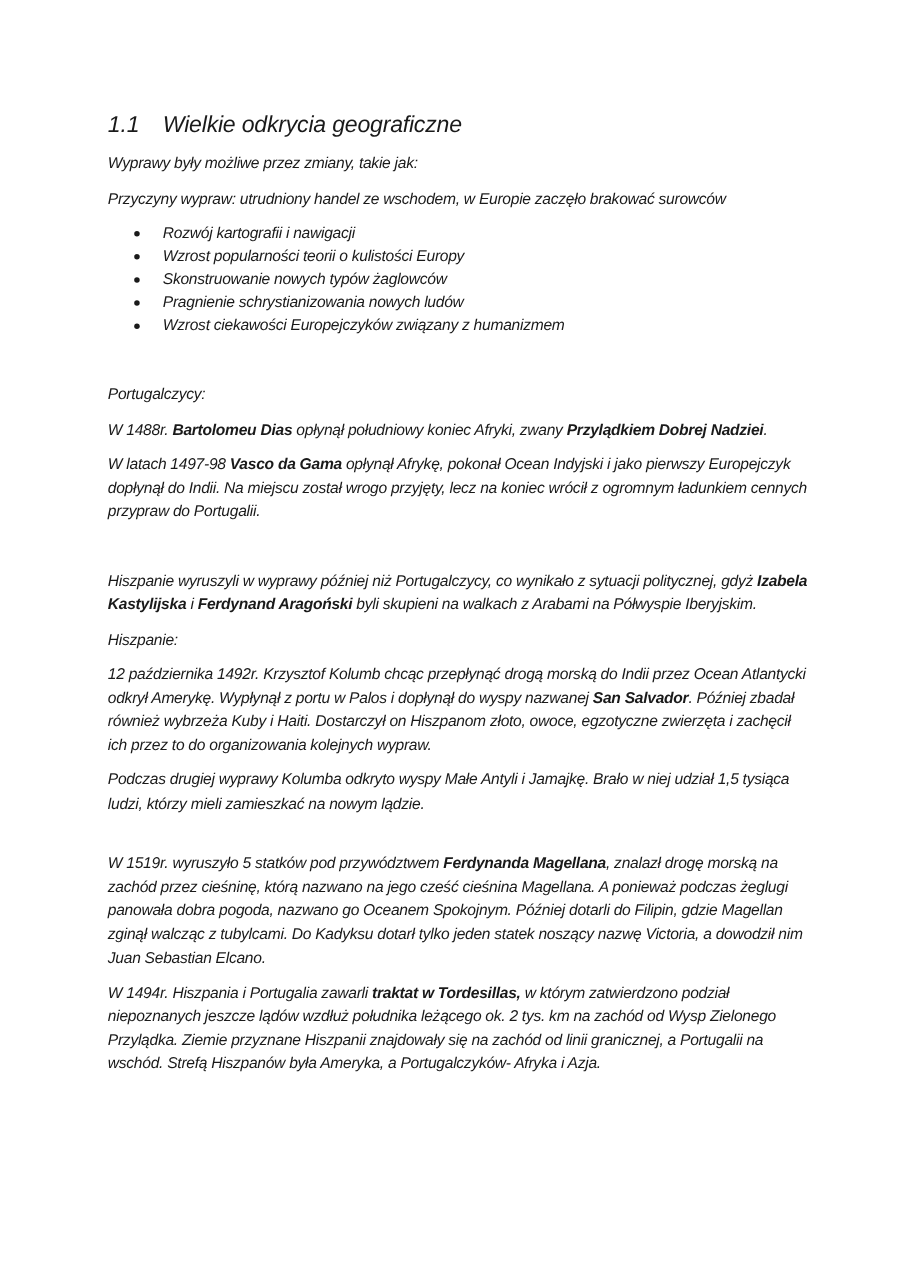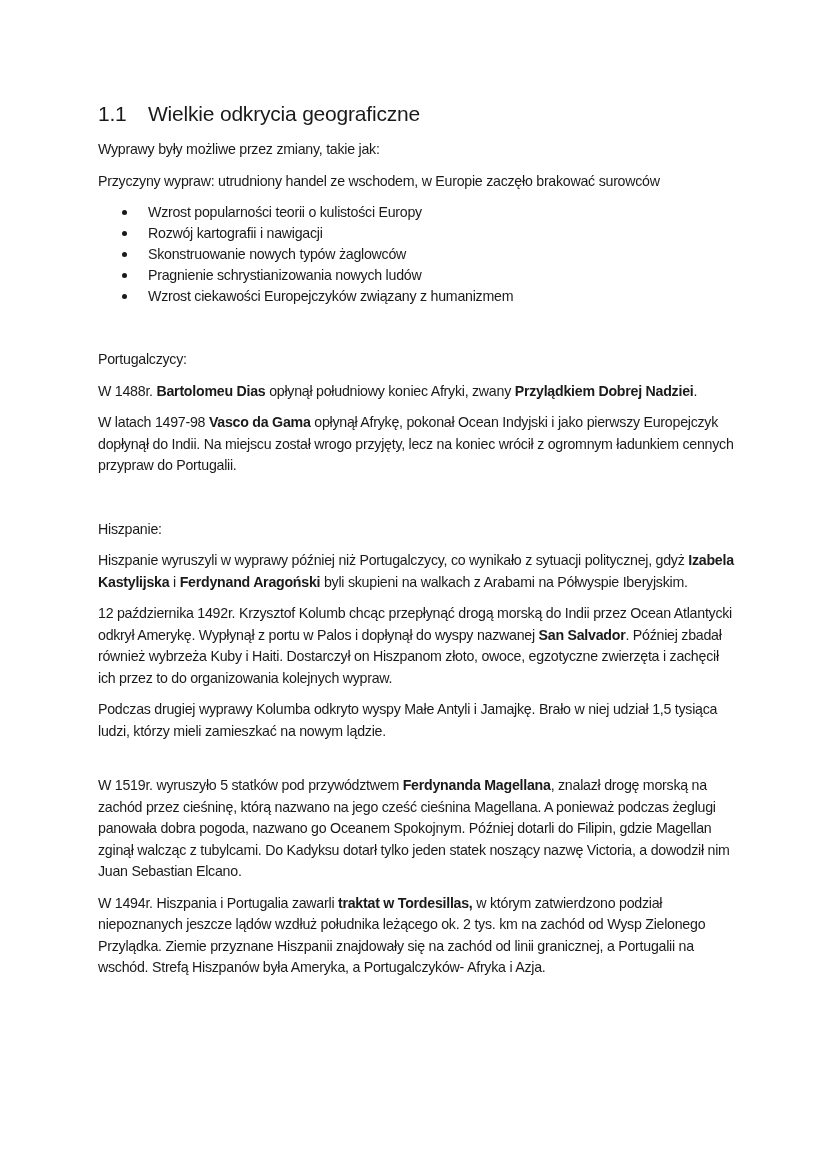--- a/index.html
+++ b/index.html
@@ -3,21 +3,21 @@
   <meta charset="utf-8">
   <style>
     html, body { margin: 0; padding: 0; background: #ffffff; }
     body {
       width: 828px; height: 1171px; position: relative; overflow: hidden;
       font-family: "Liberation Sans", "DejaVu Sans", sans-serif;
       color: #1a1a1a;
     }
     .page {
       position: absolute; left: 98px; top: 100px; width: 640px;
-      font-size: 14.2px; line-height: 21.5px; letter-spacing: -0.25px;
+      font-size: 14.2px; line-height: 21.5px; letter-spacing: -0.25px; font-style: italic;
     }
     .heading {
       font-size: 21px; line-height: 28px; margin: 0 0 11px 0; font-weight: normal;
       letter-spacing: -0.2px;
     }
     .heading .num { display: inline-block; width: 50px; }
     p { margin: 0 0 10px 0; }
     ul.bullets { list-style: none; margin: 0 0 10px 0; padding: 0; }
     ul.bullets li { position: relative; padding-left: 50px; line-height: 21px; }
     ul.bullets li .dot {
@@ -34,40 +34,40 @@
 <div class="page">
 
   <h1 class="heading">
     <span class="num">1.1</span><span>Wielkie odkrycia geograficzne</span>
   </h1>
 
   <p>Wyprawy były możliwe przez zmiany, takie jak:</p>
   <p>Przyczyny wypraw: utrudniony handel ze wschodem, w Europie zaczęło brakować surowców</p>
 
   <ul class="bullets">
+    <li><span class="dot"></span><span>Rozwój kartografii i nawigacji</span></li>
     <li><span class="dot"></span><span>Wzrost popularności teorii o kulistości Europy</span></li>
-    <li><span class="dot"></span><span>Rozwój kartografii i nawigacji</span></li>
     <li><span class="dot"></span><span>Skonstruowanie nowych typów żaglowców</span></li>
     <li><span class="dot"></span><span>Pragnienie schrystianizowania nowych ludów</span></li>
     <li><span class="dot"></span><span>Wzrost ciekawości Europejczyków związany z humanizmem</span></li>
   </ul>
 
   <div class="gap-large"></div>
 
   <p>Portugalczycy:</p>
 
   <p><span>W 1488r. </span><b>Bartolomeu Dias</b><span> opłynął południowy koniec Afryki, zwany </span><b>Przylądkiem Dobrej Nadziei</b><span>.</span></p>
 
   <p><span>W latach 1497-98 </span><b>Vasco da Gama</b><span> opłynął Afrykę, pokonał Ocean Indyjski i jako pierwszy Europejczyk dopłynął do Indii. Na miejscu został wrogo przyjęty, lecz na koniec wrócił z ogromnym ładunkiem cennych przypraw do Portugalii.</span></p>
 
   <div class="gap-large"></div>
 
+  <p><span>Hiszpanie wyruszyli w wyprawy później niż Portugalczycy, co wynikało z sytuacji politycznej, gdyż </span><b>Izabela Kastylijska</b><span> i </span><b>Ferdynand Aragoński</b><span> byli skupieni na walkach z Arabami na Półwyspie Iberyjskim.</span></p>
+
   <p>Hiszpanie:</p>
-
-  <p><span>Hiszpanie wyruszyli w wyprawy później niż Portugalczycy, co wynikało z sytuacji politycznej, gdyż </span><b>Izabela Kastylijska</b><span> i </span><b>Ferdynand Aragoński</b><span> byli skupieni na walkach z Arabami na Półwyspie Iberyjskim.</span></p>
 
   <p><span>12 października 1492r. Krzysztof Kolumb chcąc przepłynąć drogą morską do Indii przez Ocean Atlantycki odkrył Amerykę. Wypłynął z portu w Palos i dopłynął do wyspy nazwanej </span><b>San Salvador</b><span>. Później zbadał również wybrzeża Kuby i Haiti. Dostarczył on Hiszpanom złoto, owoce, egzotyczne zwierzęta i zachęcił ich przez to do organizowania kolejnych wypraw.</span></p>
 
   <p>Podczas drugiej wyprawy Kolumba odkryto wyspy Małe Antyli i Jamajkę. Brało w niej udział 1,5 tysiąca ludzi, którzy mieli zamieszkać na nowym lądzie.</p>
 
   <div class="gap-medium"></div>
 
   <p><span>W 1519r. wyruszyło 5 statków pod przywództwem </span><b>Ferdynanda Magellana</b><span>, znalazł drogę morską na zachód przez cieśninę, którą nazwano na jego cześć cieśnina Magellana. A ponieważ podczas żeglugi panowała dobra pogoda, nazwano go Oceanem Spokojnym. Później dotarli do Filipin, gdzie Magellan zginął walcząc z tubylcami. Do Kadyksu dotarł tylko jeden statek noszący nazwę Victoria, a dowodził nim Juan Sebastian Elcano.</span></p>
 
 

